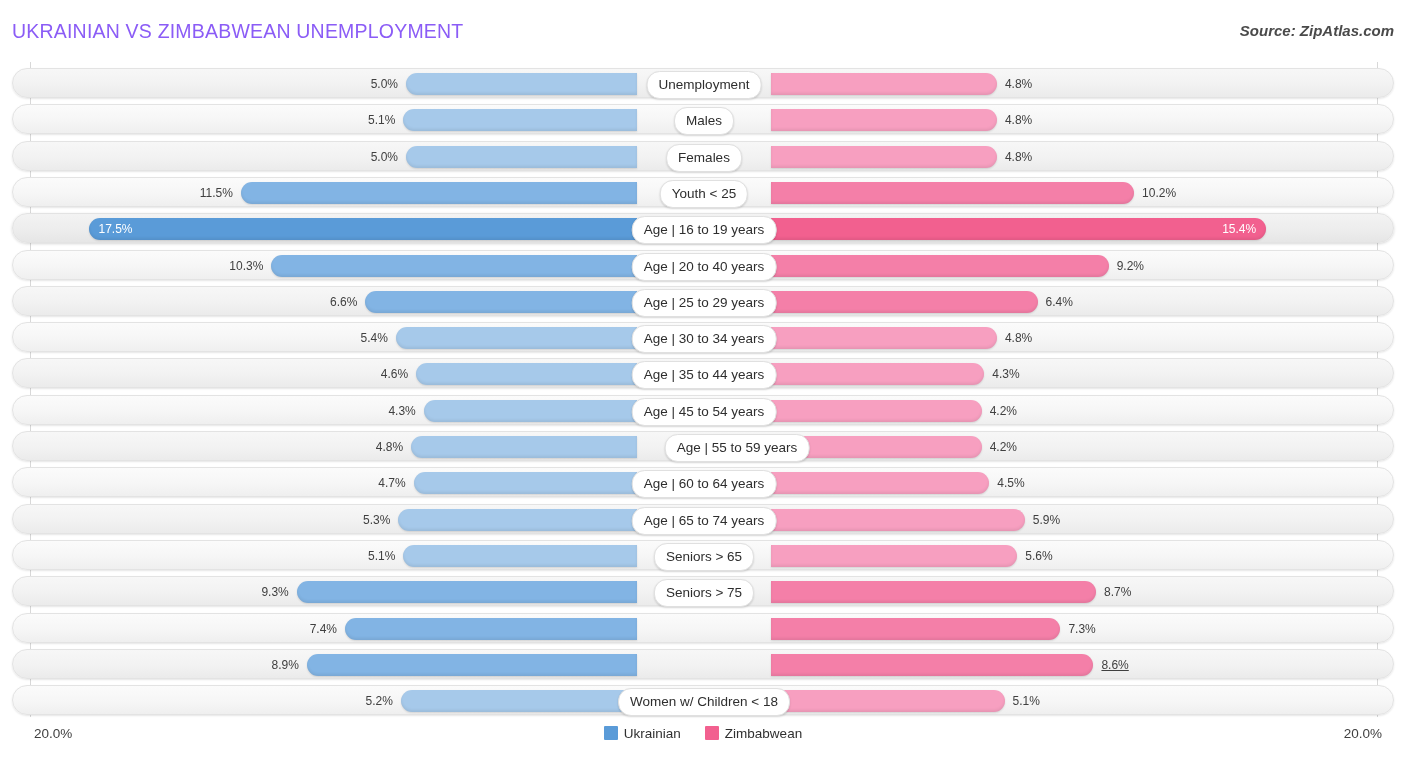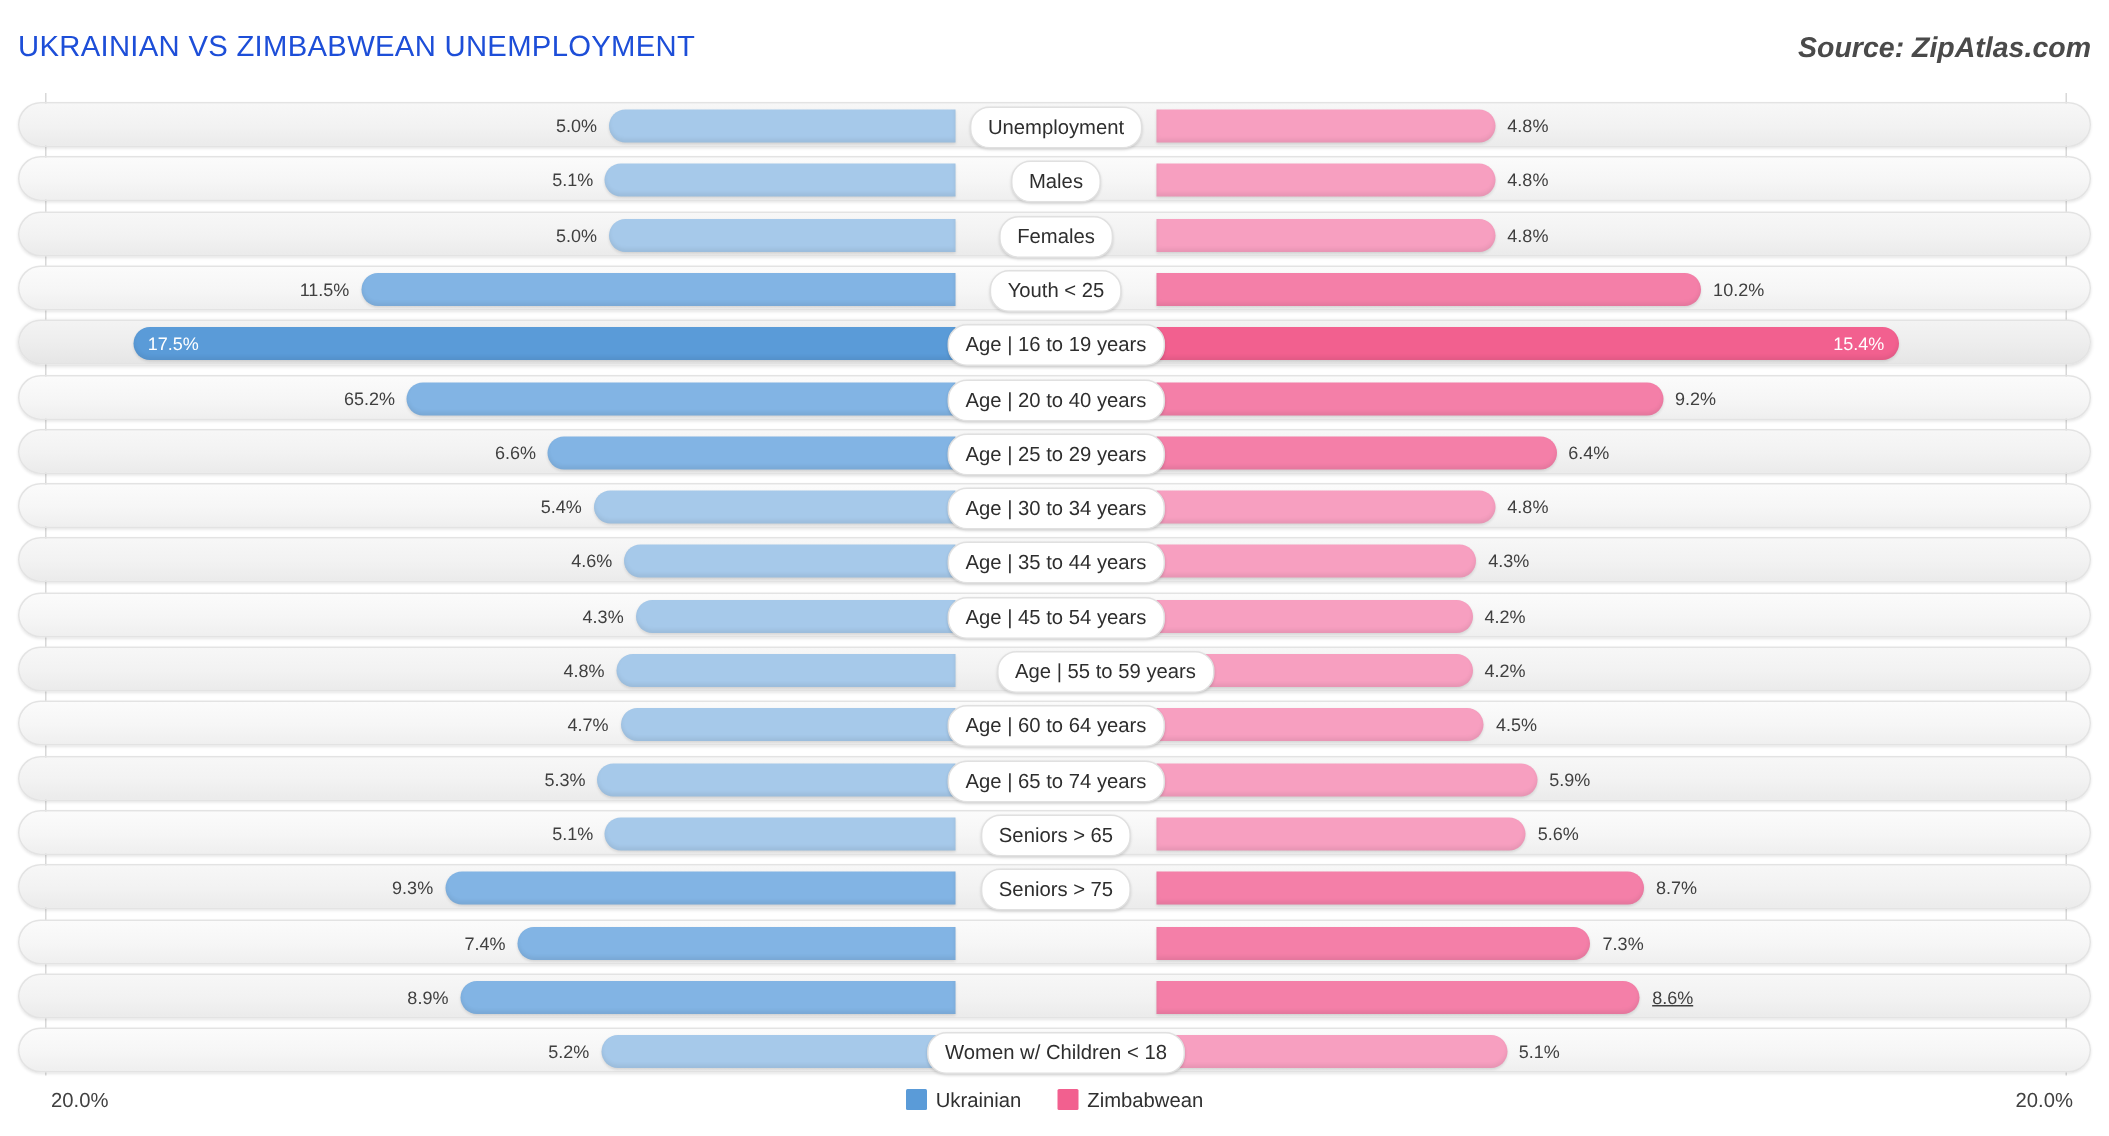--- a/index.html
+++ b/index.html
@@ -24,28 +24,28 @@
     width: 1406px;
     height: 62px;
   }
   #chart-title {
     position: absolute;
     left: 12px;
     top: 20px;
     font-size: 19.5px;
     font-weight: 400;
     letter-spacing: 0.2px;
-    color: #1d4ed8;
+    color: #8b5cf6;
     white-space: nowrap;
   }
   #source-label {
     position: absolute;
     right: 12px;
     top: 22px;
-    font-size: 19px;
+    font-size: 15px;
     font-style: italic;
     font-weight: bold;
     color: #4a4a4a;
     white-space: nowrap;
   }
 
   
   #plot {
     position: absolute;
     left: 0;
@@ -229,21 +229,21 @@
       <div class="row highlight" style="top: 151.2px;">
         <div class="bar bar-left shade-dark" style="left: 75.5px; width: 548.5px;"></div>
         <div class="bar bar-right shade-dark" style="left: 758px; width: 495.16px;"></div>
         <div class="val val-left inside" style="left: 85.5px; width: 80px; text-align: left;">17.5%</div>
         <div class="val val-right inside" style="left: 1163.16px; width: 80px; text-align: right;">15.4%</div>
         <div class="pill" style="left: 691px;">Age | 16 to 19 years</div>
       </div>
       <div class="row alt" style="top: 187.5px;">
         <div class="bar bar-left shade-mid" style="left: 258.38px; width: 365.62px;"></div>
         <div class="bar bar-right shade-mid" style="left: 758px; width: 337.68px;"></div>
-        <div class="val val-left" style="left: 162.38px; width: 88px;">65.2%</div>
+        <div class="val val-left" style="left: 162.38px; width: 88px;">10.3%</div>
         <div class="val val-right" style="left: 1103.68px; width: 88px;">9.2%</div>
         <div class="pill" style="left: 691px;">Age | 20 to 40 years</div>
       </div>
       <div class="row" style="top: 223.8px;">
         <div class="bar bar-left shade-mid" style="left: 352.36px; width: 271.64px;"></div>
         <div class="bar bar-right shade-mid" style="left: 758px; width: 266.56px;"></div>
         <div class="val val-left" style="left: 256.36px; width: 88px;">6.6%</div>
         <div class="val val-right" style="left: 1032.56px; width: 88px;">6.4%</div>
         <div class="pill" style="left: 691px;">Age | 25 to 29 years</div>
       </div>

